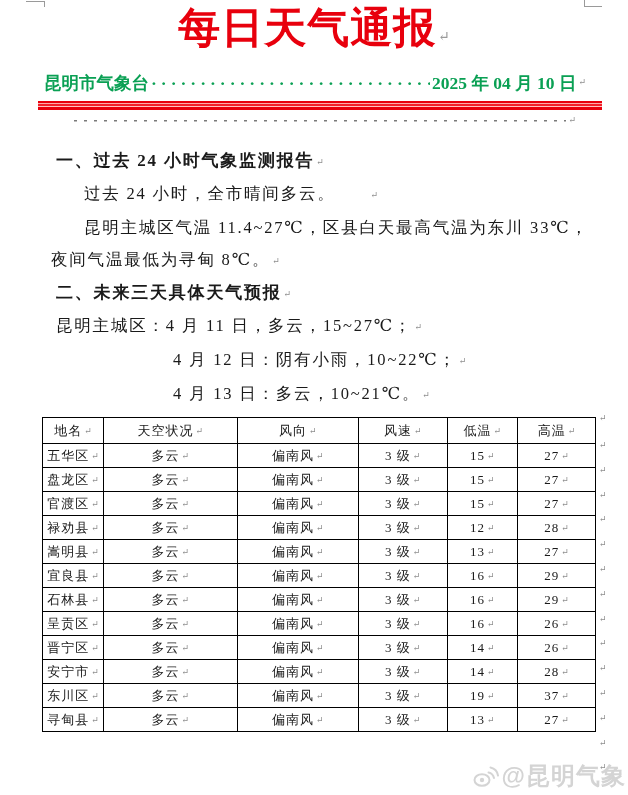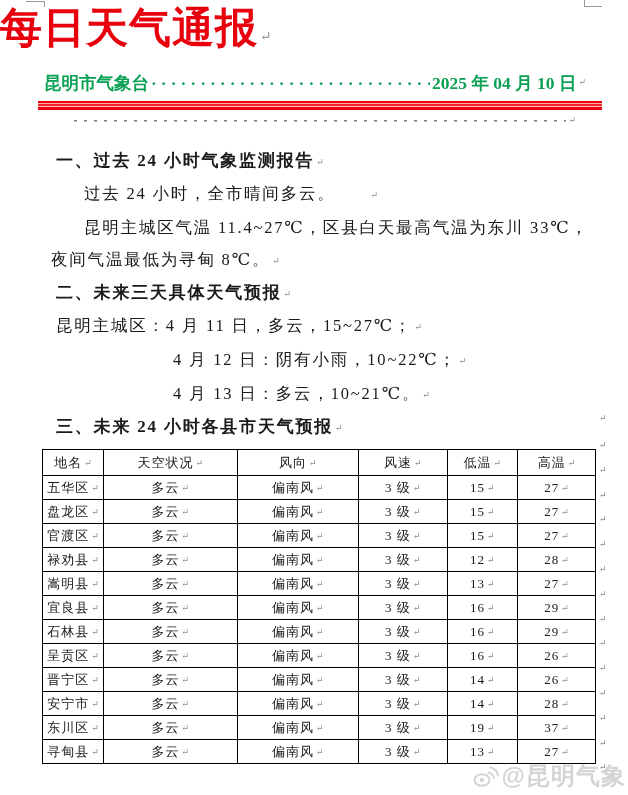--- a/index.html
+++ b/index.html
@@ -8,21 +8,21 @@
     background:#ffffff;
     font-family:"Liberation Serif","DejaVu Serif",serif;
     color:#1a1a1a;
   }
   
   .crop{position:absolute;}
   .crop-tl{top:1px;left:26px;width:18px;height:5px;border-top:1.5px solid #9a9a9a;border-right:1.5px solid #9a9a9a;}
   .crop-tr{top:0;left:584px;width:17px;height:6px;border-left:1.5px solid #9a9a9a;border-bottom:1.5px solid #9a9a9a;}
 
   .title{
-    margin:4px 0 0 0; 
+    margin:4px 0 0 0; text-align:center;
     font-size:42px; line-height:48px; font-weight:bold;
     color:#e8000d; letter-spacing:1px; white-space:nowrap;
   }
   .agency-line{
     display:flex; align-items:flex-start;
     margin:10px 42px 0 44px;
     font-size:17.5px; font-weight:bold; color:#0aa054; line-height:22px;
     white-space:nowrap;
   }
   .leader{flex:1 1 auto; overflow:hidden; letter-spacing:4px; font-weight:bold; margin:0 2px; color:#0aa054;}
@@ -111,21 +111,20 @@
     <h2><span>一、过去 24 小时气象监测报告</span><span class="pm">↵</span></h2>
     <p class="p-indent"><span>过去 24 小时，全市晴间多云。</span><span class="pm">↵</span></p>
     <p class="p-indent"><span>昆明主城区气温 11.4~27℃，区县白天最高气温为东川 33℃，</span></p>
     <p><span>夜间气温最低为寻甸 8℃。</span><span class="pm">↵</span></p>
 
     <h2><span>二、未来三天具体天气预报</span><span class="pm">↵</span></h2>
     <p class="p-lead"><span>昆明主城区：4 月 11 日，多云，15~27℃；</span><span class="pm">↵</span></p>
     <p class="p-hang"><span>4 月 12 日：阴有小雨，10~22℃；</span><span class="pm">↵</span></p>
     <p class="p-hang"><span>4 月 13 日：多云，10~21℃。</span><span class="pm">↵</span></p>
 
-    <h2><span>三、未来 24 小时各县市天气预报</span><span class="pm">↵</span></h2>
   </div>
 
   <table class="forecast">
     <colgroup>
         <col style="width: 11%;">
         <col style="width: 24.2%;">
         <col style="width: 21.9%;">
         <col style="width: 16.1%;">
         <col style="width: 12.7%;">
         <col style="width: 14.1%;">

